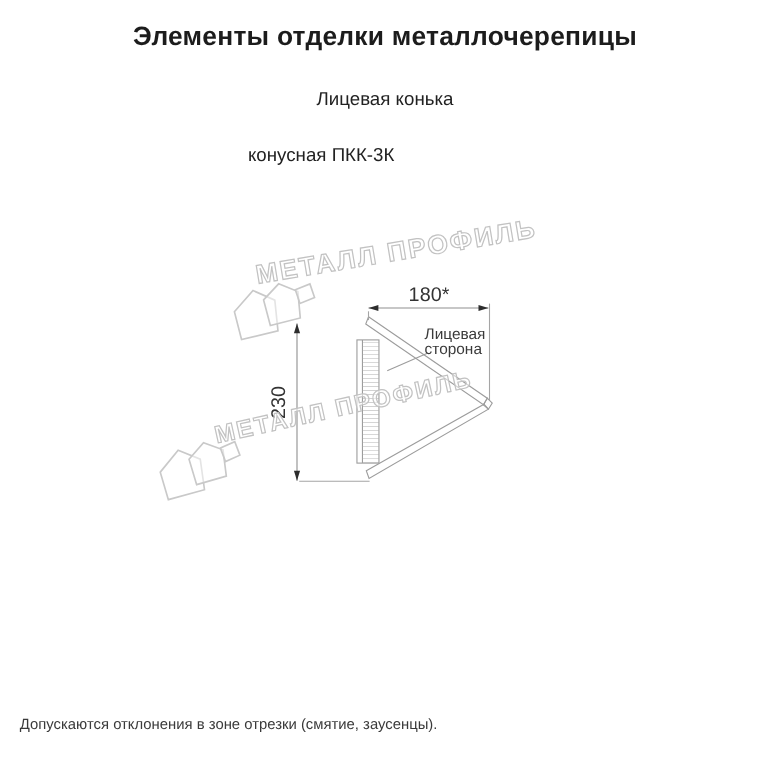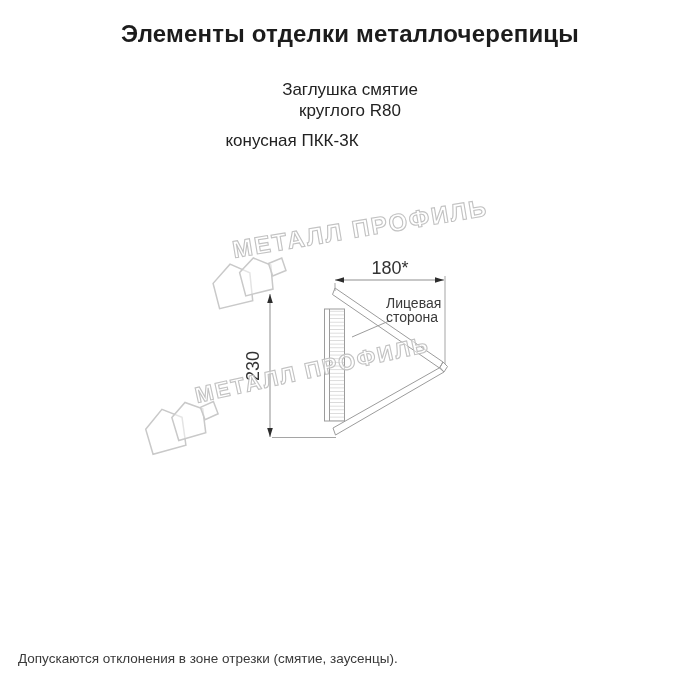--- a/index.html
+++ b/index.html
@@ -34,22 +34,21 @@
     fill:rgba(255,255,255,0.55);stroke:#c2c2c2;stroke-width:1.1;
     letter-spacing:2px;
   }
 </style>
 </head>
 <body>
 
 <div class="page-title">Элементы отделки металлочерепицы</div>
 
 <div class="subtitle-block">
-  <div>Заглушка смятие</div>
-  <div>круглого R80</div>
+  <div>Лицевая конька</div>
 </div>
 <div class="subtitle-type">конусная ПКК-3К</div>
 
 <svg width="700" height="700" viewBox="0 0 700 700">
   <defs>
     <pattern id="ribs" patternUnits="userSpaceOnUse" x="0" y="310.8" width="15" height="3.65">
       <line x1="0" y1="0" x2="15" y2="0" stroke="#a8a8a8" stroke-width="0.8"></line>
     </pattern>
   </defs>
 

